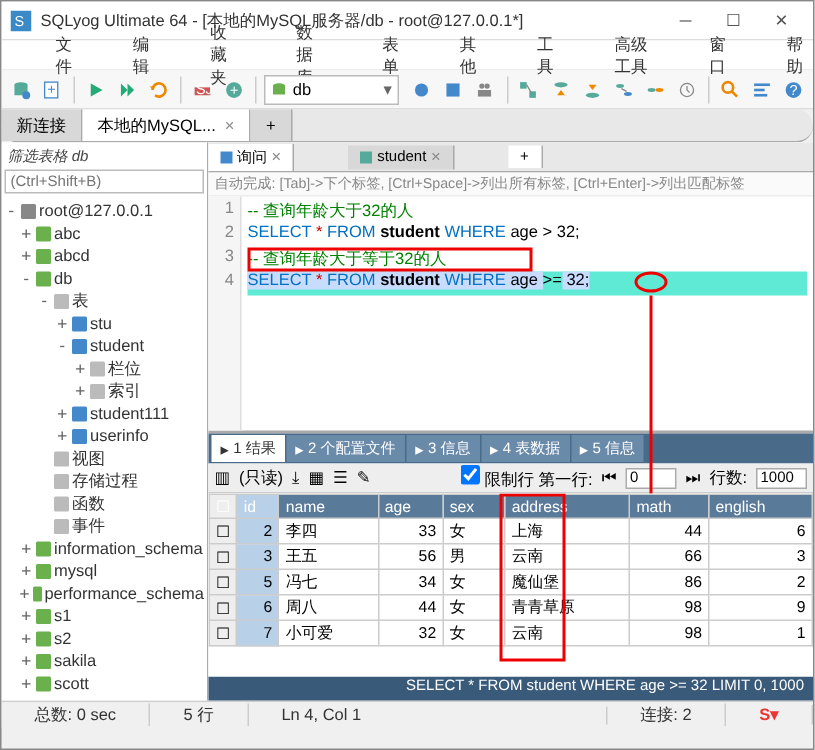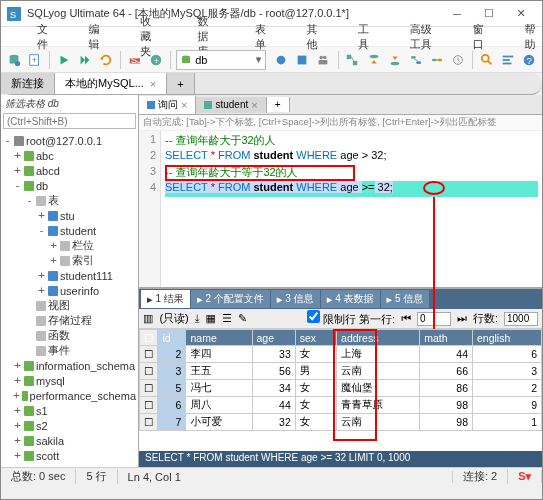--- a/index.html
+++ b/index.html
@@ -24,21 +24,21 @@
 .body { display:flex; height:372px; }
 .sidebar { width:138px; background:#fff; border-right:1px solid #aaa; display:flex; flex-direction:column; }
 .filter-label { padding:2px 4px; color:#444; font-size:10px;font-style:italic; }
 .filter-inp { margin:0 2px 2px; border:1px solid #bbb; height:16px; padding:0 3px; color:#888; font-size:10px; }
 .tree { flex:1; overflow:auto; padding:2px 0; font-size:10.5px; color:#333; }
 .tnode { display:flex; align-items:center; gap:2px; padding:0 2px; height:15px; white-space:nowrap; }
 .tnode .tw { width:9px; text-align:center; color:#666; font-family:monospace; }
 .tnode .ti { width:10px; height:10px; display:inline-block; }
 .tnode.ind1 { padding-left:12px; } .tnode.ind2 { padding-left:24px; } .tnode.ind3 { padding-left:36px; } .tnode.ind4 { padding-left:48px; }
 .editor-area { flex:1; display:flex; flex-direction:column; background:#fff; }
-.etabs { height:20px; background:#e8e8e8; display:flex; align-items:center; border-bottom:1px solid #aaa; }
+.etabs { height:20px; background:#e8e8e8; display:flex; align-items:center; border-bottom:1px solid #aaa;gap:36px; }
 .etab { padding:2px 8px; background:#fff; border-right:1px solid #aaa; display:flex; align-items:center; gap:3px; font-size:10px; }
 .etab.inactive { background:#d8d8d8; }
 .hint { padding:1px 4px; font-size:9.5px; color:#888; background:#fafafa; border-bottom:1px solid #eee; white-space:nowrap; overflow:hidden; }
 .code { flex:1; display:flex; font-family:Consolas,monospace; font-size:12px; position:relative; }
 .gutter { width:22px; background:#f5f5f5; color:#888; text-align:right; padding:2px 4px 0 0; border-right:1px solid #ddd; }
 .gutter div { height:16px; }
 .codetext { flex:1; padding:2px 4px; position:relative; }
 .codetext .line { height:16px; white-space:pre; }
 .sql-kw { color:#0070c0; } .sql-cm { color:#008000; } .sql-star { color:#c00; }
 .hl-sel { background:#c8dcff; }
@@ -54,23 +54,23 @@
 .rtoolbar .grow { flex:1; }
 .rtoolbar input[type=text] { width:34px; height:14px; border:1px solid #aaa; font-size:10px; padding:0 2px; }
 .grid { flex:1; overflow:auto; background:#fff; position:relative; }
 .grid table { border-collapse:collapse; width:100%; }
 .grid th,.grid td { border:1px solid #ccc; padding:1px 4px; height:16px; font-size:10.5px; text-align:left; white-space:nowrap; }
 .grid th { background:#5a7a9a; color:#fff; font-weight:normal; }
 .grid th.idcol,.grid td.idcol { background:#b8d0e8; }
 .grid td.num { text-align:right; }
 .grid .cb { width:16px; text-align:center; background:#eee; }
 .redcol { position:absolute; border:2px solid #e00; left:194px; top:0; width:44px; height:112px; pointer-events:none; }
-.sqlbar { height:16px; background:#3a5a7a; color:#fff; font-size:10px; padding:1px 6px; white-space:nowrap; overflow:hidden; }
+.sqlbar { height:16px; background:#3a5a7a; color:#fff; font-size:10px; padding:1px 6px; white-space:nowrap; overflow:hidden;text-align:right; }
 .statusbar { height:18px; background:#f0f0f0; border-top:1px solid #ccc; display:flex; align-items:center; font-size:10px; color:#333; }
-.statusbar .cell { padding:0 10px; border-right:1px solid #ccc; }
+.statusbar .cell { padding:0 22px; border-right:1px solid #ccc; }
 .statusbar .cell.grow { flex:1; }
 .cyl-svg { fill:#6ab04c; }
 </style>
 </head>
 <body>
 
 <div class="titlebar">
   <svg class="icon" viewBox="0 0 16 16">
       <rect width="16" height="16" fill="#3a8ac8"></rect>
       <text x="3" y="12" fill="#fff" font-size="11">S</text>

